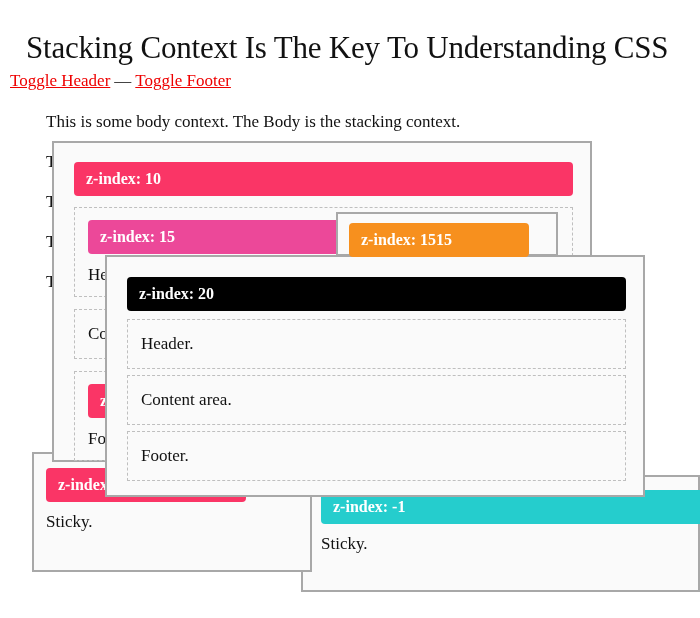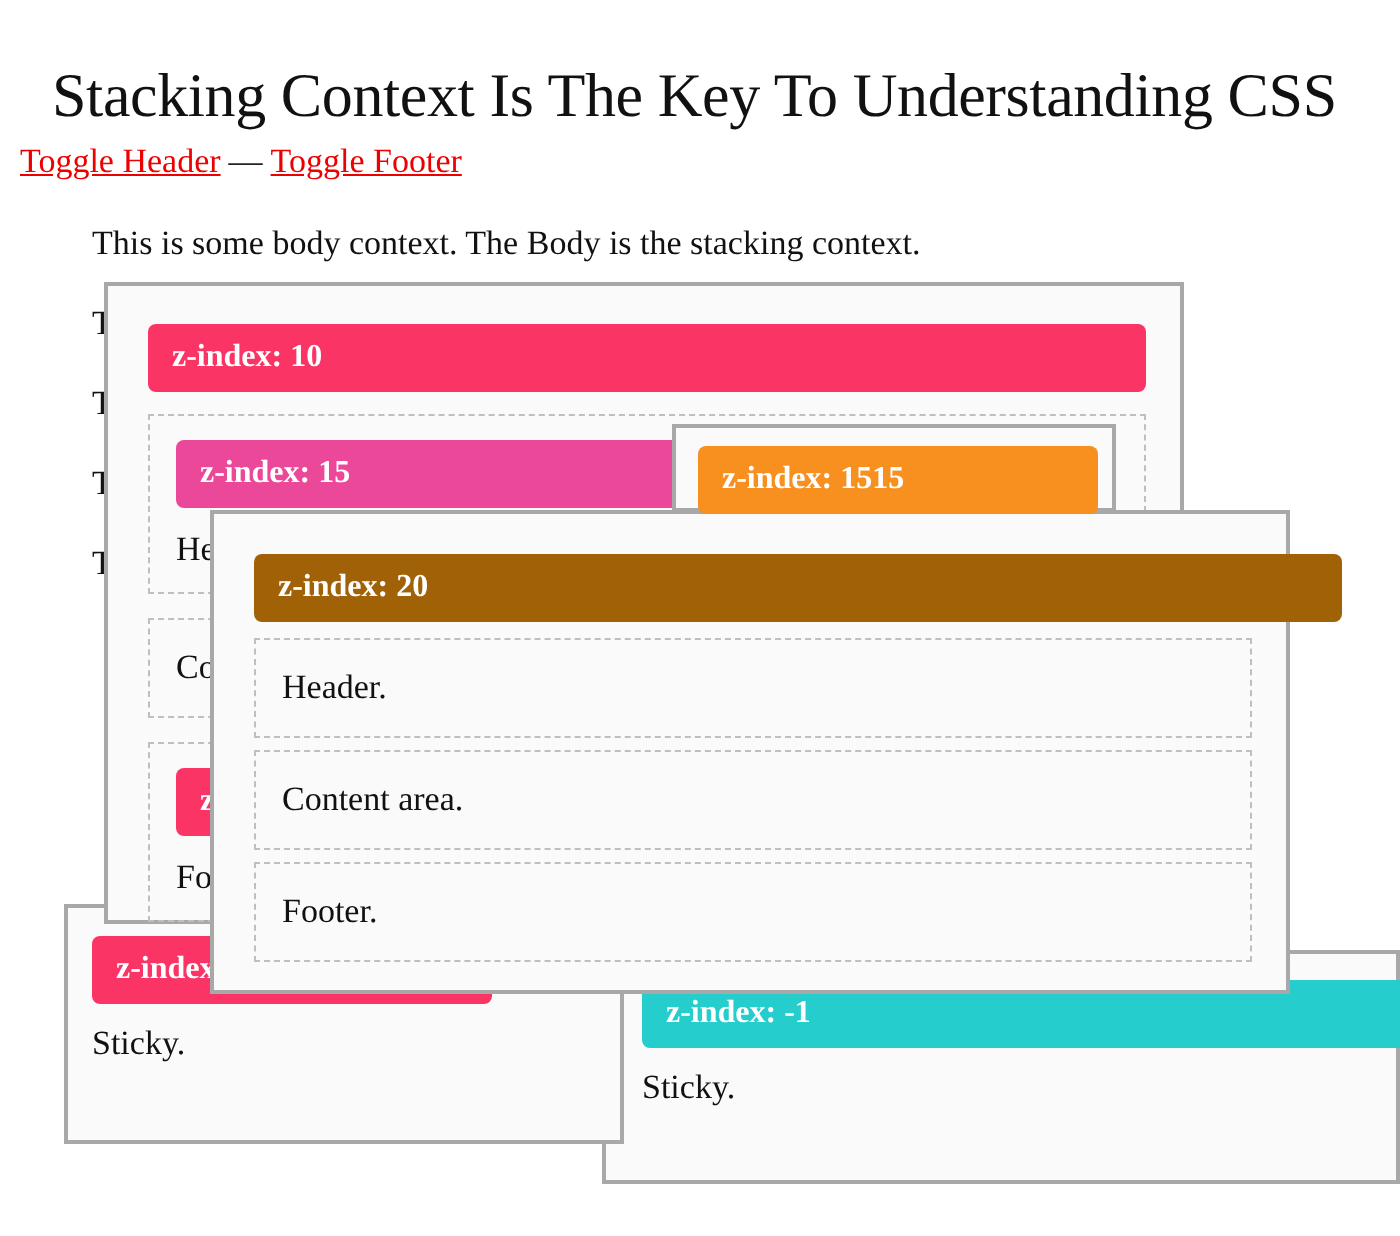--- a/index.html
+++ b/index.html
@@ -137,25 +137,25 @@
     <div class="dlabel">Content area.</div>
   </div>
 
   <div class="dashbox" style="left:20px; top:228px; width:499px; height:90px;">
     <div class="zbadge" style="left:13px; top:12px; width:443px; background:#fa3566;">z-index: 5</div>
     <div class="plaintext" style="left:13px; top:57px;">Footer.</div>
   </div>
 </div>
 
 <div class="panel" id="modal-1515">
-  <div class="zbadge" style="left:11px; top:9px; width:200px; background:#f7901e;">z-index: 1515</div>
+  <div class="zbadge" style="left:11px; top:9px; width:180px; background:#f7901e;">z-index: 1515</div>
 </div>
 
 <div class="panel" id="modal-20">
-  <div class="zbadge" style="left:20px; top:20px; width:544px; background:#a16207;">z-index: 20</div>
+  <div class="zbadge" style="left:20px; top:20px; width:499px; background:#000000;">z-index: 20</div>
 
   <div class="dashbox" style="left:20px; top:62px; width:499px; height:50px;">
     <div class="dlabel">Header.</div>
   </div>
 
   <div class="dashbox" style="left:20px; top:118px; width:499px; height:50px;">
     <div class="dlabel">Content area.</div>
   </div>
 
   <div class="dashbox" style="left:20px; top:174px; width:499px; height:50px;">

